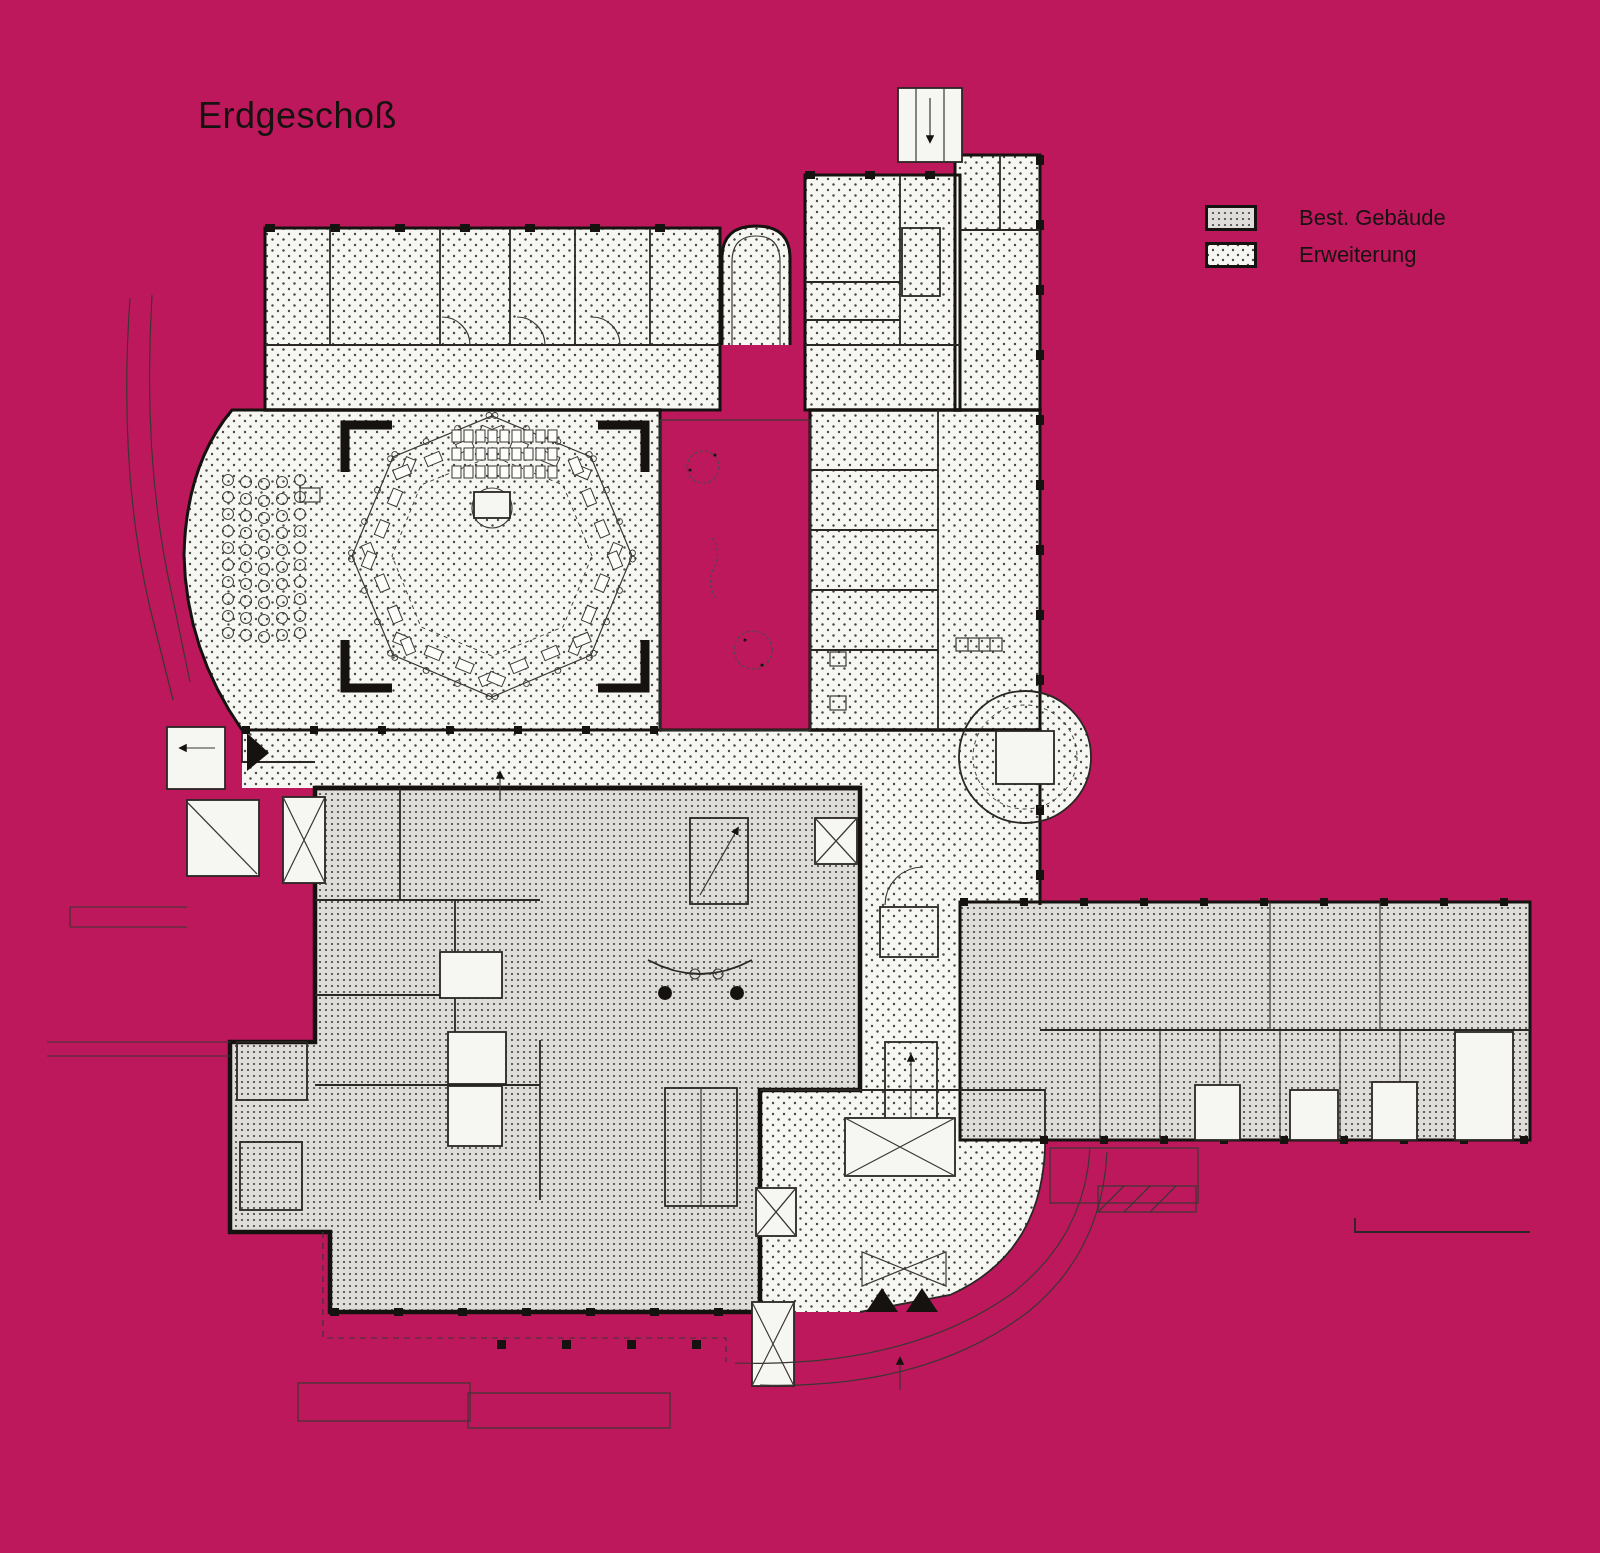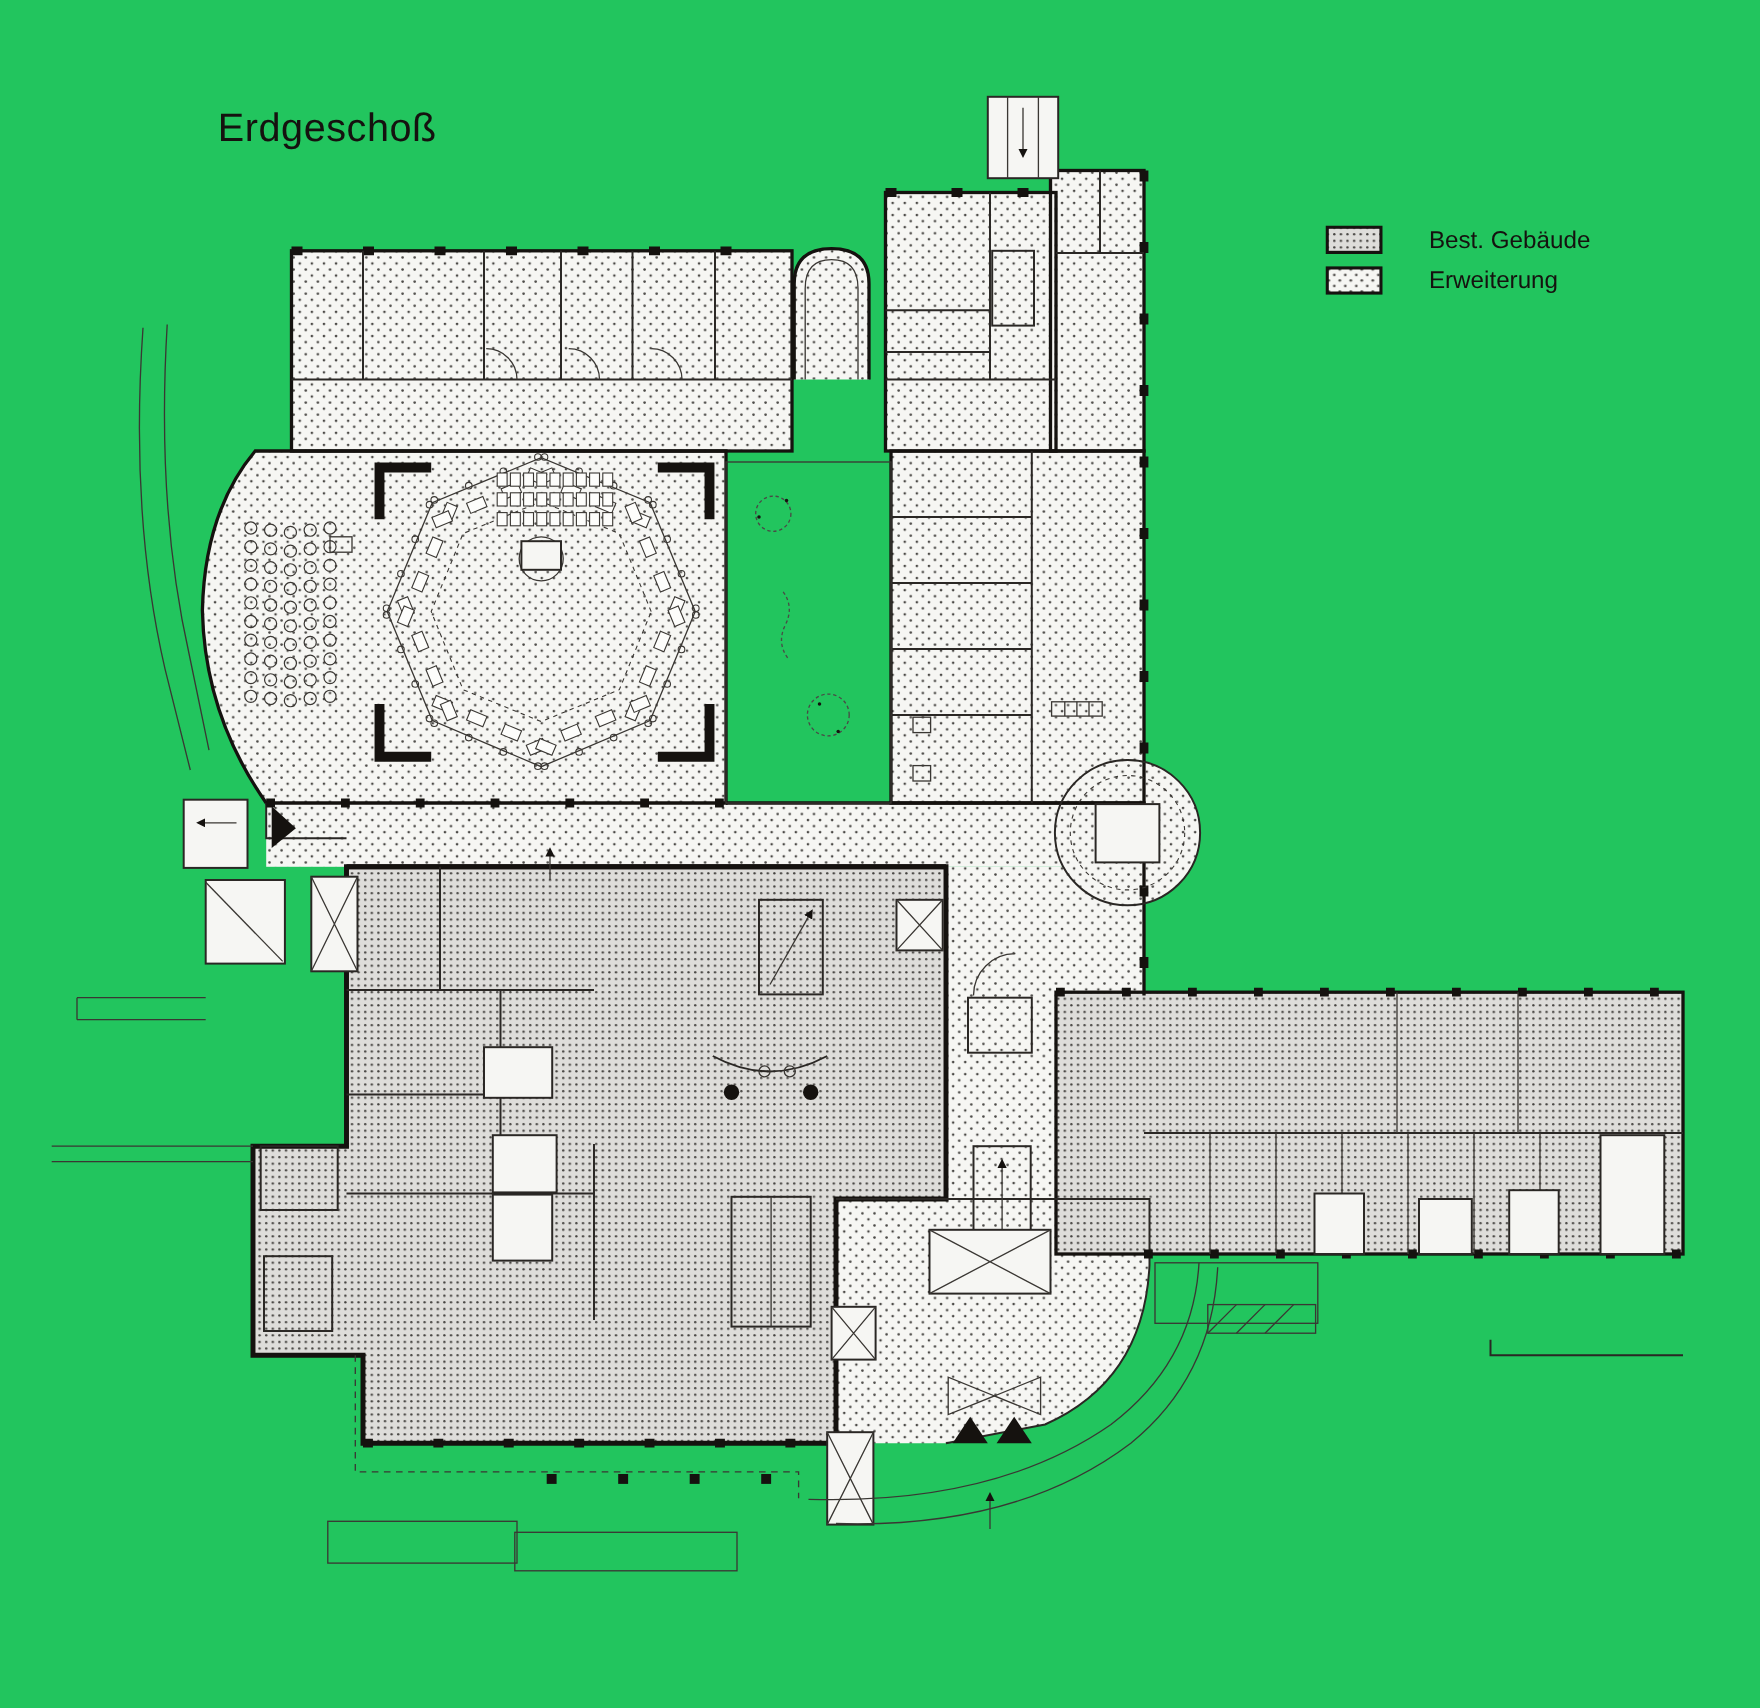--- a/index.html
+++ b/index.html
@@ -1,18 +1,18 @@
 <!DOCTYPE html>
 <html><head>
 <meta charset="utf-8">
 <style>
   html,body{margin:0;padding:0;background:#e8e8e5;}
   .stage{
     position:relative;width:1600px;height:1553px;margin:0 auto;
-    background:#22c55e;overflow:hidden;
+    background:#be185d;overflow:hidden;
     font-family:"Liberation Sans", sans-serif;color:#15120f;
   }
   .plan-svg{position:absolute;left:0;top:0;}
   .title-block{position:absolute;left:150px;top:92px;line-height:1.35;}
   .title-line1{font-size:36px;letter-spacing:.5px;margin-left:48px;}
   .title-line2{font-size:36px;letter-spacing:.5px;margin-top:8px;}
   .legend{position:absolute;left:1205px;top:205px;}
   .legend-row{display:flex;align-items:center;margin-bottom:11px;}
   .legend-swatch{width:52px;height:26px;display:block;}
   .legend-label{font-size:22px;margin-left:42px;white-space:nowrap;}

